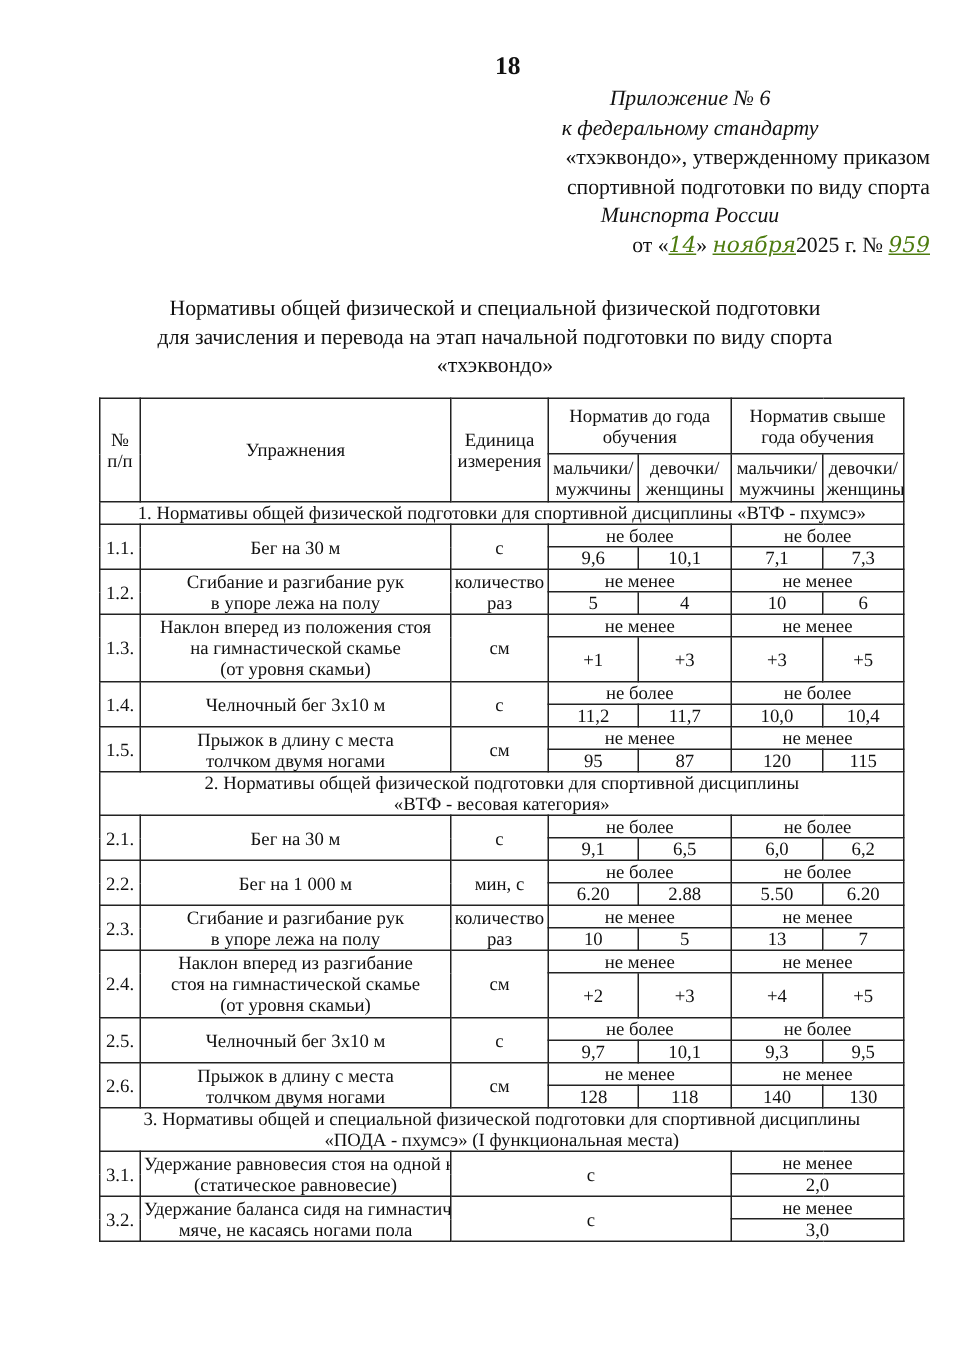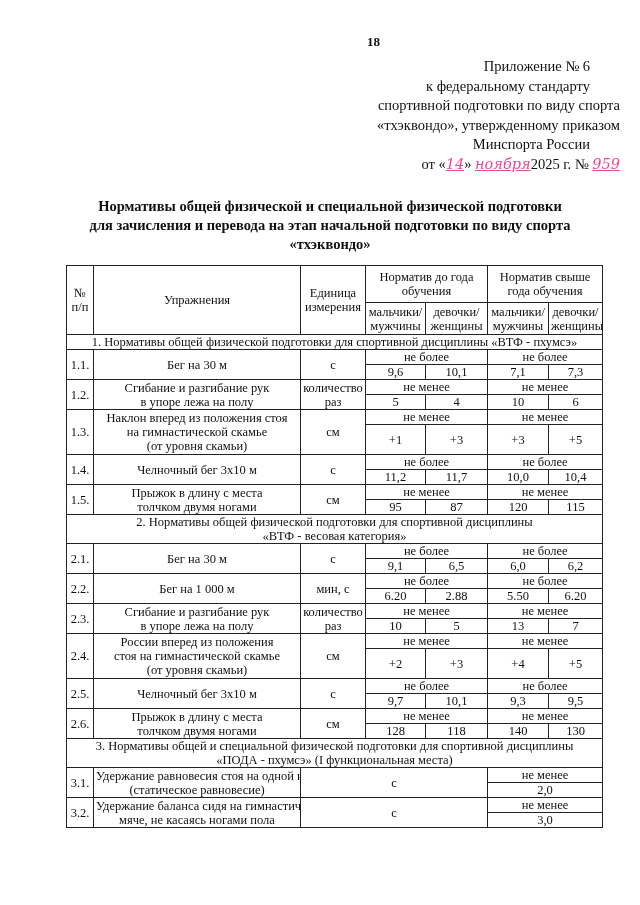--- a/index.html
+++ b/index.html
@@ -1,42 +1,42 @@
 <!DOCTYPE html>
 <html><head>
 <meta charset="utf-8">
 <style>
   html, body { margin:0; padding:0; background:#fff; }
   body { width:640px; height:905px; position:relative; overflow:hidden;
          font-family:"Liberation Serif","DejaVu Serif",serif; color:#111; }
-  .page-num { position:absolute; left:330px; top:34px; font-size:13px; font-weight:bold;margin-left:37px; }
+  .page-num { position:absolute; left:330px; top:34px; font-size:17px; font-weight:bold; }
   .appendix { position:absolute; left:330px; top:57px; width:290px; text-align:right;
               font-size:14.5px; line-height:19.5px; }
   .appendix div { white-space:nowrap; }
-  .appendix .ctr { text-align:right; padding-right:30px; }
-  .hand { font-family:"DejaVu Serif",serif; font-style:italic; text-decoration:underline; color:#ec4899; }
+  .appendix .ctr { text-align:center; padding-right:30px;font-style:italic; }
+  .hand { font-family:"DejaVu Serif",serif; font-style:italic; text-decoration:underline; color:#4d7c0f; }
   .title { position:absolute; left:40px; top:197px; width:580px; text-align:center;
-           font-weight:bold; font-size:14.5px; line-height:19px; }
+           font-weight:normal; font-size:14.5px; line-height:19px; }
   table.norms { position:absolute; left:66px; top:265px; width:536px; border-collapse:collapse;
                 table-layout:fixed; font-size:12.5px; line-height:14px; }
   table.norms td { border:1px solid #222; padding:0 2px; text-align:center; vertical-align:middle; overflow:hidden; white-space:nowrap; }
   td.num { text-align:left; padding-left:3px; }
   .sect td { padding:1px 2px;margin-left:48px; }
   .hdr td { height:15px; }
 </style>
 </head>
 <body>
 
 <div class="page-num">18</div>
 
 <div class="appendix">
   <div class="ctr">Приложение № 6</div>
   <div class="ctr">к федеральному стандарту</div>
+  <div>«тхэквондо», утвержденному приказом</div>
   <div>спортивной подготовки по виду спорта</div>
-  <div>«тхэквондо», утвержденному приказом</div>
   <div class="ctr">Минспорта России</div>
   <div>
     <span>от «</span><span class="hand">14</span><span>»</span>
     <span class="hand">ноября</span><span>2025 г. №</span>
     <span class="hand">959</span>
   </div>
 </div>
 
 <div class="title">
   <div>Нормативы общей физической и специальной физической подготовки</div>
@@ -185,21 +185,21 @@
   </tr>
   <tr>
         <td>10</td>
         <td>5</td>
         <td>13</td>
         <td>7</td>
       </tr>
 
   <tr>
     <td rowspan="2" class="num">2.4.</td>
-    <td rowspan="2"><span>России вперед из положения</span><br><span>стоя на гимнастической скамье</span><br><span>(от уровня скамьи)</span></td>
+    <td rowspan="2"><span>Наклон вперед из разгибание</span><br><span>стоя на гимнастической скамье</span><br><span>(от уровня скамьи)</span></td>
     <td rowspan="2">см</td>
     <td colspan="2">не менее</td>
     <td colspan="2">не менее</td>
   </tr>
   <tr style="height:30px">
         <td>+2</td>
         <td>+3</td>
         <td>+4</td>
         <td>+5</td>
       </tr>

